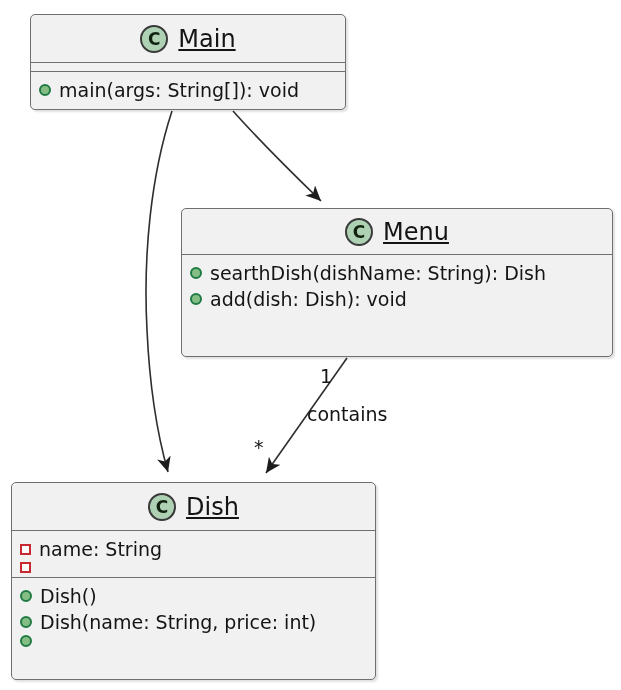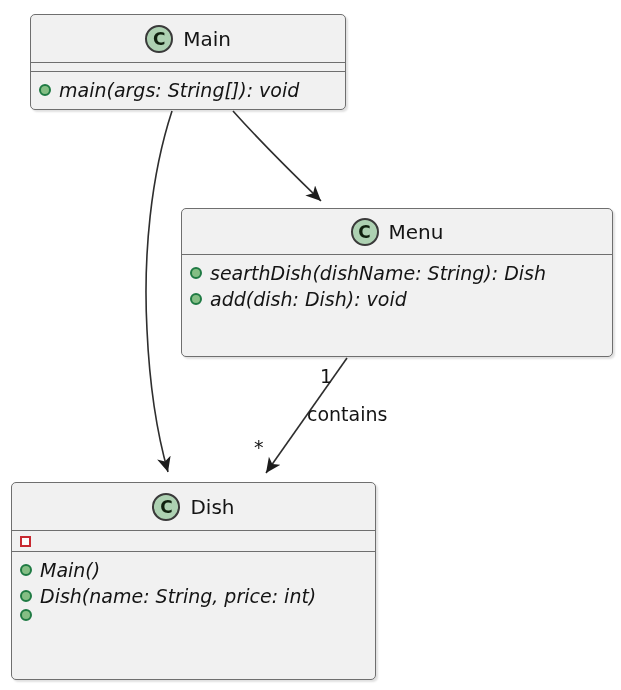--- a/index.html
+++ b/index.html
@@ -32,26 +32,26 @@
     box-sizing:border-box;
   }
   .c-circle{
     width:28px;height:28px;border-radius:50%;
     background:var(--circle-fill);
     border:2px solid var(--circle-border);
     display:flex;align-items:center;justify-content:center;
     font-size:17px;font-weight:bold;color:#10210f;
     box-sizing:border-box;flex:0 0 auto;
   }
-  .class-title{font-size:20px;color:var(--text-color);}
+  .class-title{font-size:24px;color:var(--text-color);text-decoration:underline;}
   .compartment{border-top:1px solid var(--class-border);padding:5px 0 4px 0;}
   .compartment.empty{height:8px;padding:0;}
   .member-row{
     display:flex;align-items:center;gap:8px;
-    padding:0 8px;line-height:26px;font-size:19px;white-space:nowrap;font-style:italic;
+    padding:0 8px;line-height:26px;font-size:19px;white-space:nowrap;
   }
   .method-icon{
     width:12px;height:12px;border-radius:50%;box-sizing:border-box;flex:0 0 auto;
     background:var(--method-icon-fill);border:2px solid var(--method-icon-border);
   }
   .field-icon{
     width:11px;height:11px;box-sizing:border-box;flex:0 0 auto;
     background:#fdfdfd;border:2px solid var(--field-icon-border);
   }
   .edge-label{
@@ -114,26 +114,30 @@
   </div>
 
   <div class="class-box" id="class-dish">
     <div class="class-header">
       <span class="c-circle">C</span>
       <span class="class-title">Dish</span>
     </div>
     <div class="compartment">
       <div class="member-row">
         <span class="field-icon"></span>
+        <span>name: String</span>
+      </div>
+      <div class="member-row">
+        <span class="field-icon"></span>
       </div>
     </div>
     <div class="compartment">
       <div class="member-row">
         <span class="method-icon"></span>
-        <span>Main()</span>
+        <span>Dish()</span>
       </div>
       <div class="member-row">
         <span class="method-icon"></span>
         <span>Dish(name: String, price: int)</span>
       </div>
       <div class="member-row">
         <span class="method-icon"></span>
       </div>
     </div>
   </div>

